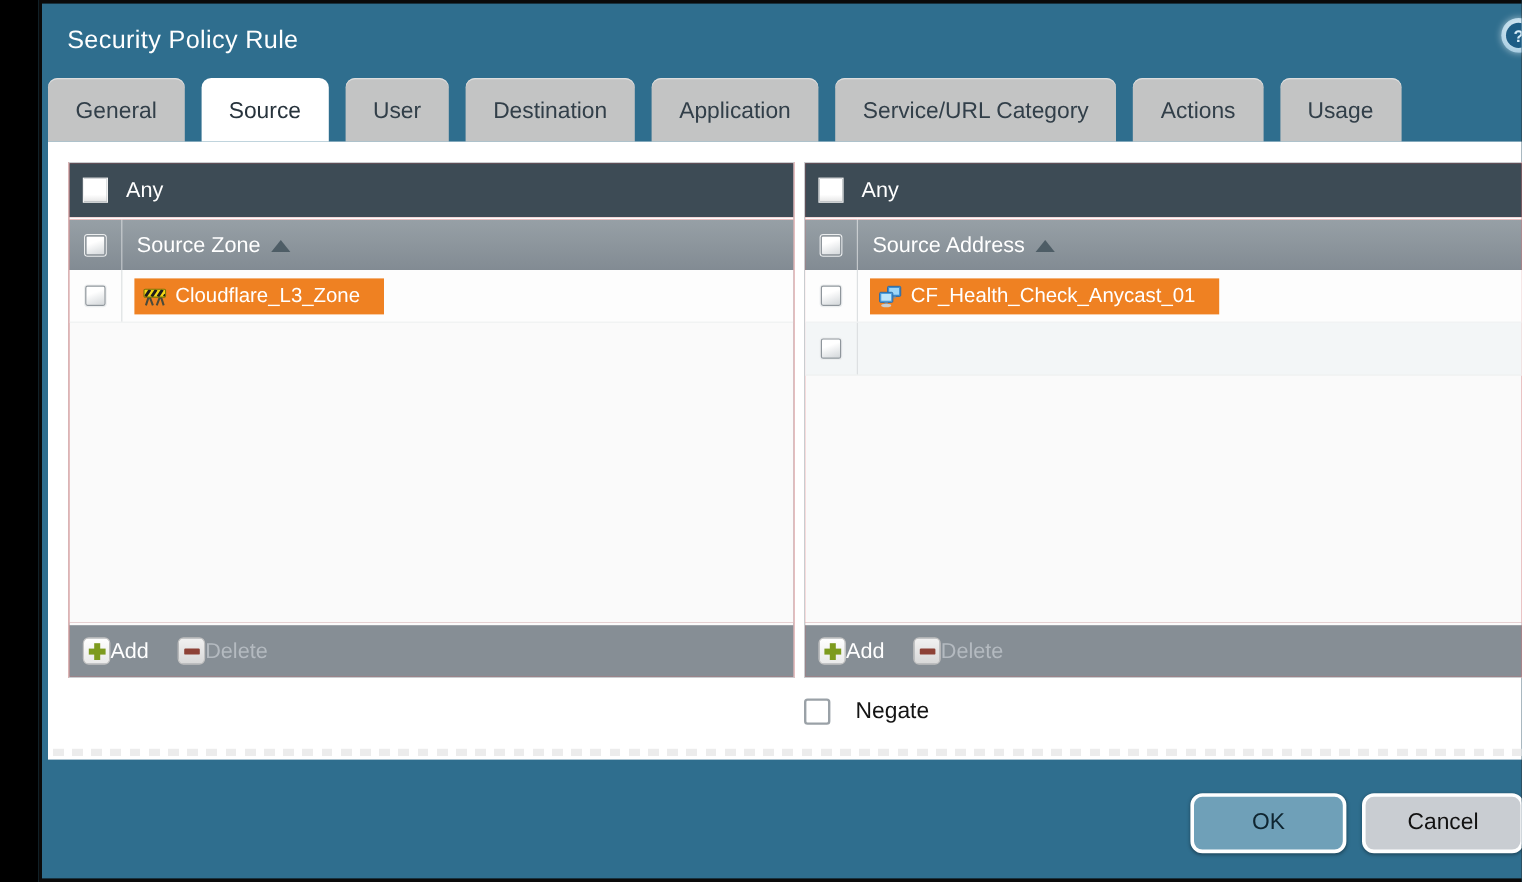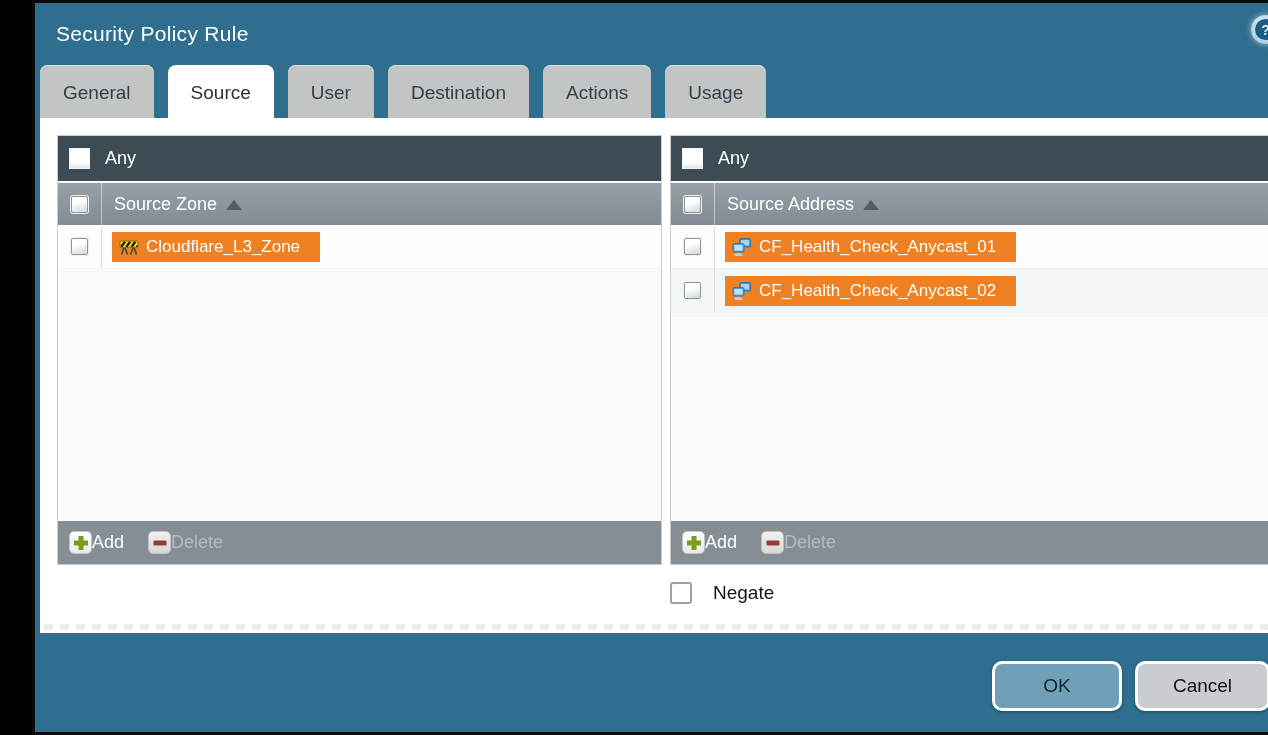--- a/index.html
+++ b/index.html
@@ -149,20 +149,22 @@
     <span class="help">
         <span class="help-inner">?</span>
       </span>
   </div>
 
   <div class="tabs">
     <div class="tab">General</div>
     <div class="tab active">Source</div>
     <div class="tab">User</div>
     <div class="tab">Destination</div>
+    <div class="tab">Application</div>
+    <div class="tab">Service/URL Category</div>
     <div class="tab">Actions</div>
     <div class="tab">Usage</div>
   </div>
 
   <div class="content">
     <div class="panels">
 
       <div class="panel">
         <div class="any-header">
           <span class="cb-any"></span>
@@ -221,26 +223,20 @@
               <svg class="icon20">
                   <use href="#sym-addr"></use>
                 </svg>
               <span>CF_Health_Check_Anycast_01</span>
             </span>
           </div>
           <div class="row alt">
             <span class="cb-cell">
               <span class="cb-small"></span>
             </span>
-            <span class="chip">
-              <svg class="icon20">
-                  <use href="#sym-addr"></use>
-                </svg>
-              <span>CF_Health_Check_Anycast_02</span>
-            </span>
           </div>
         </div>
         <div class="panel-footer">
           <span class="tool-btn">
             <span class="icon-sq icon-add"></span>
             <span class="lbl">Add</span>
           </span>
           <span class="tool-btn disabled">
             <span class="icon-sq icon-del"></span>
             <span class="lbl">Delete</span>

